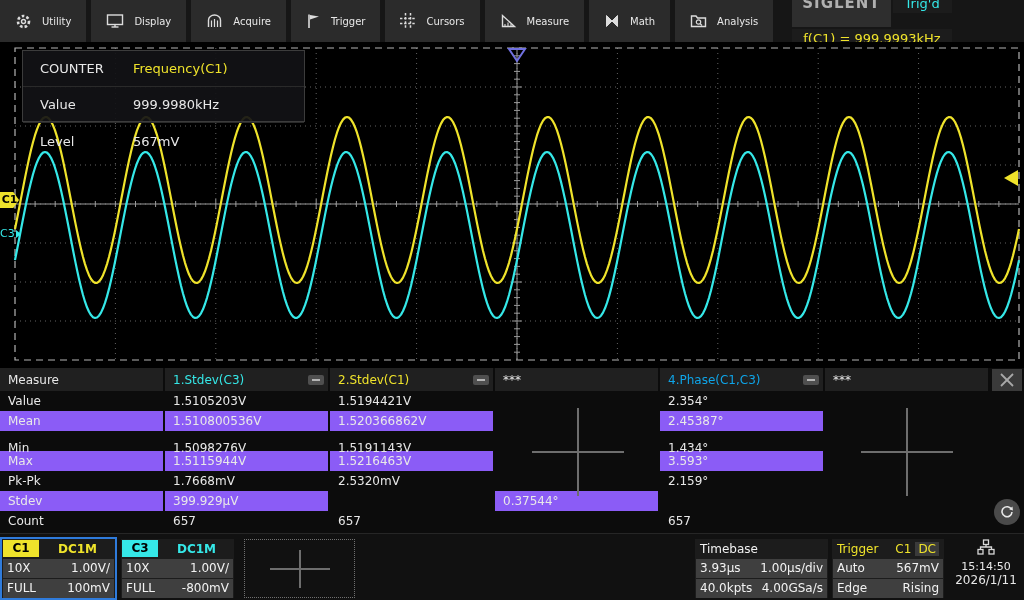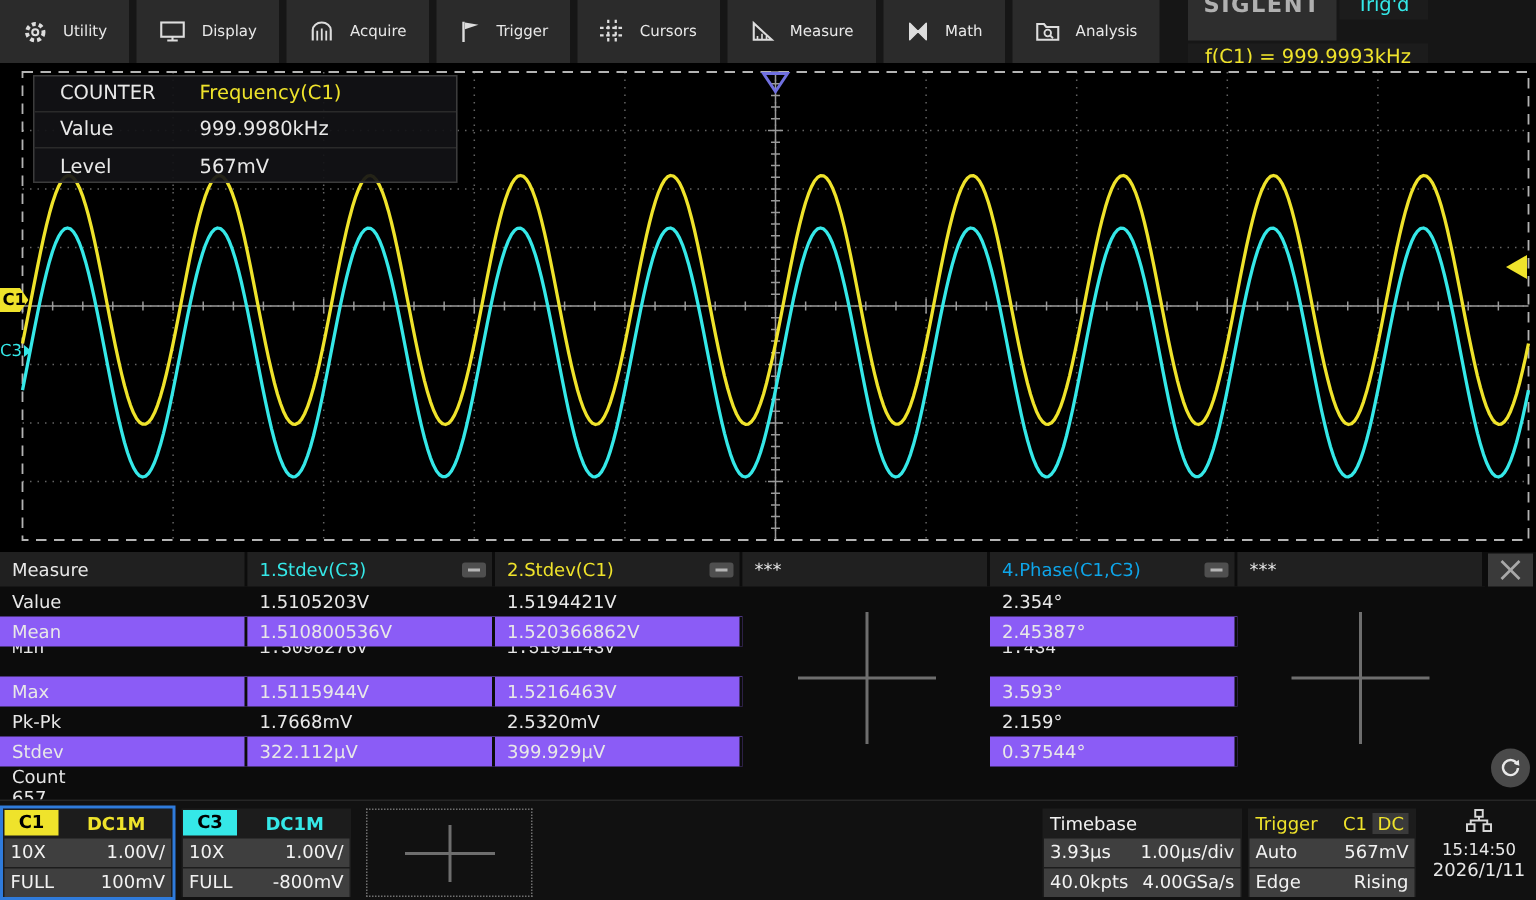--- a/index.html
+++ b/index.html
@@ -24,21 +24,21 @@
   #freq-readout { background:#1c1c1c; color:#efe32b; font-size:13px; text-align:center;
                   height:19px; line-height:19px; padding:0 8px; }
 
   
   #screen { position:absolute; left:0; top:42px; width:1024px; height:326px; background:#000; }
   #wave-svg { position:absolute; left:0; top:0; }
 
   #counter-box { position:absolute; left:22px; top:8px; width:283px; height:72px;
                  background:rgba(18,18,22,0.92); border:1px solid #3c3c3c; z-index:5;
                  font-size:13px; }
-  .counter-row { display:flex; height:24px; align-items:center; border-bottom:1px solid #2a2a2a; }
+  .counter-row { display:flex; height:36px; align-items:center; border-bottom:1px solid #2a2a2a; }
   .counter-row:last-child { border-bottom:none; }
   .counter-label { width:110px; padding-left:17px; color:#e8e8e8; }
   .counter-value { color:#e8e8e8; }
   .counter-src { color:#efe32b; }
 
   .ch-tag { position:absolute; z-index:4; font-size:11px; font-weight:bold; }
   #c1-tag { left:0; width:19px; height:16px; background:#efe32b; color:#000;
             text-align:center; line-height:16px;
             clip-path:polygon(0 0,70% 0,100% 50%,70% 100%,0 100%); }
   #c3-tag { left:0; color:#35e8e8; font-weight:normal; display:flex; align-items:center; gap:1px; }
@@ -261,31 +261,30 @@
         <div class="m-cell m-head head-bg right-pad">
           <span style="color: #0ea5e9;">4.Phase(C1,C3)</span>
           <span class="minus-btn">
             <i></i>
           </span>
         </div>
         <div class="m-cell m-head head-bg right-pad">
           <span style="color: rgb(232, 232, 232);">***</span>
         </div>
       </div>
-      <div class="m-row m-body" style="top: 143px; flex-direction: column;">
+      <div class="m-row m-body" style="top: 143px;">
         <div class="m-cell m-body">Count</div>
         <div class="m-cell m-body">657</div>
         <div class="m-cell m-body">657</div>
         <div class="m-cell m-body"></div>
         <div class="m-cell m-body">657</div>
         <div class="m-cell m-body"></div>
       </div>
       <div class="m-row m-body" style="top: 123px;">
         <div class="m-cell m-body striped">Stdev</div>
-        <div class="m-cell m-body striped">322.112µV</div>
         <div class="m-cell m-body striped">399.929µV</div>
         <div class="m-cell m-body"></div>
         <div class="m-cell m-body striped">0.37544°</div>
         <div class="m-cell m-body"></div>
       </div>
       <div class="m-row m-body" style="top: 103px;">
         <div class="m-cell m-body">Pk-Pk</div>
         <div class="m-cell m-body">1.7668mV</div>
         <div class="m-cell m-body">2.5320mV</div>
         <div class="m-cell m-body"></div>
@@ -293,21 +292,21 @@
         <div class="m-cell m-body"></div>
       </div>
       <div class="m-row m-body" style="top: 83px;">
         <div class="m-cell m-body striped">Max</div>
         <div class="m-cell m-body striped">1.5115944V</div>
         <div class="m-cell m-body striped">1.5216463V</div>
         <div class="m-cell m-body"></div>
         <div class="m-cell m-body striped">3.593°</div>
         <div class="m-cell m-body"></div>
       </div>
-      <div class="m-row m-body" style="top: 54px; font-family: Liberation Mono, monospace;">
+      <div class="m-row m-body" style="top: 70px;">
         <div class="m-cell m-body">Min</div>
         <div class="m-cell m-body">1.5098276V</div>
         <div class="m-cell m-body">1.5191143V</div>
         <div class="m-cell m-body"></div>
         <div class="m-cell m-body">1.434°</div>
         <div class="m-cell m-body"></div>
       </div>
       <div class="m-row m-body" style="top: 43px;">
         <div class="m-cell m-body striped">Mean</div>
         <div class="m-cell m-body striped">1.510800536V</div>

